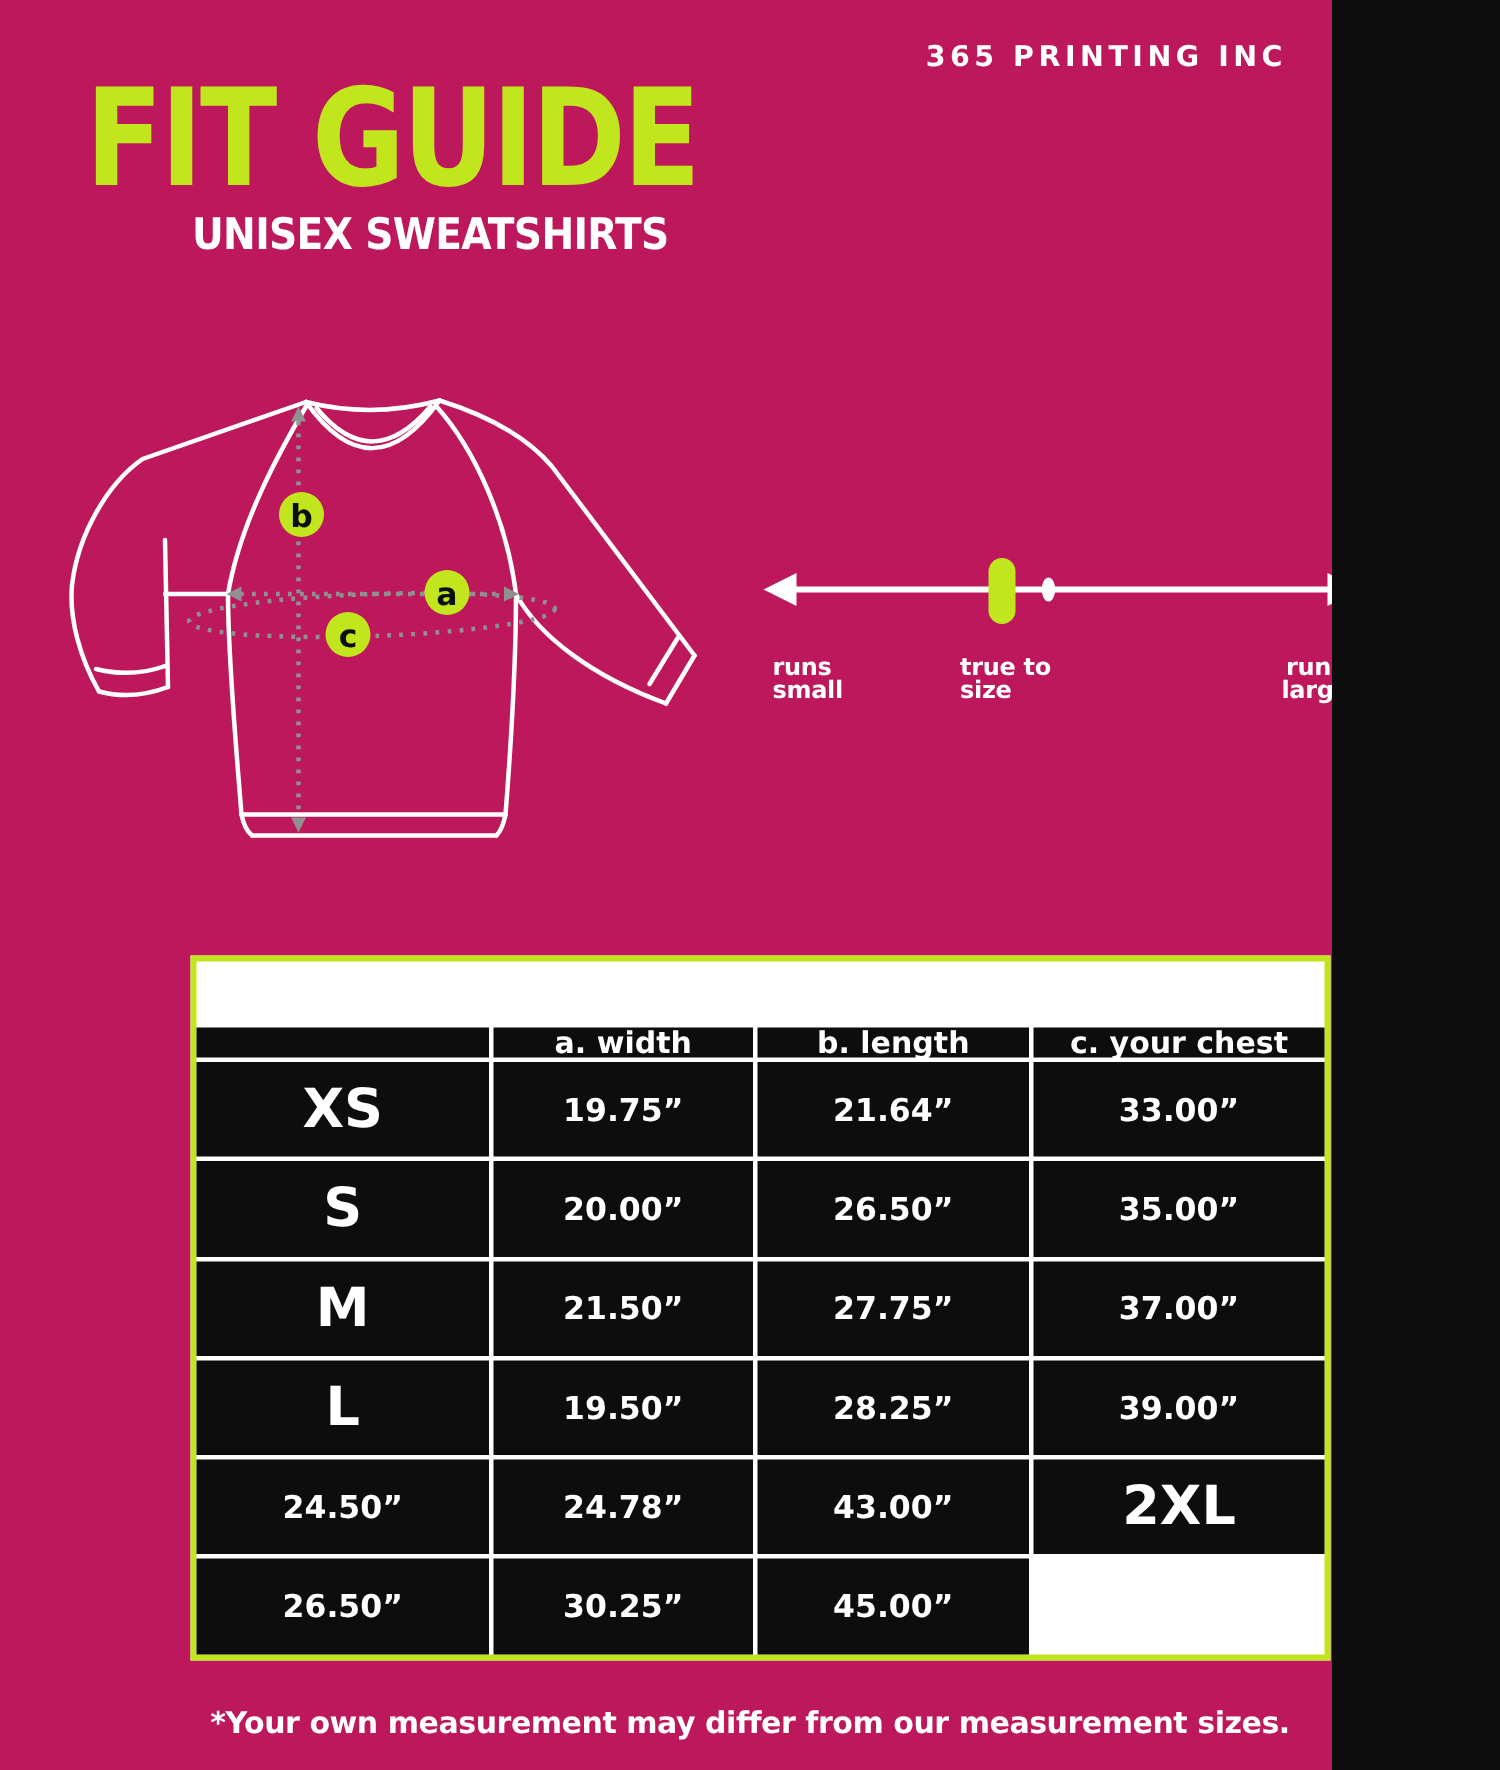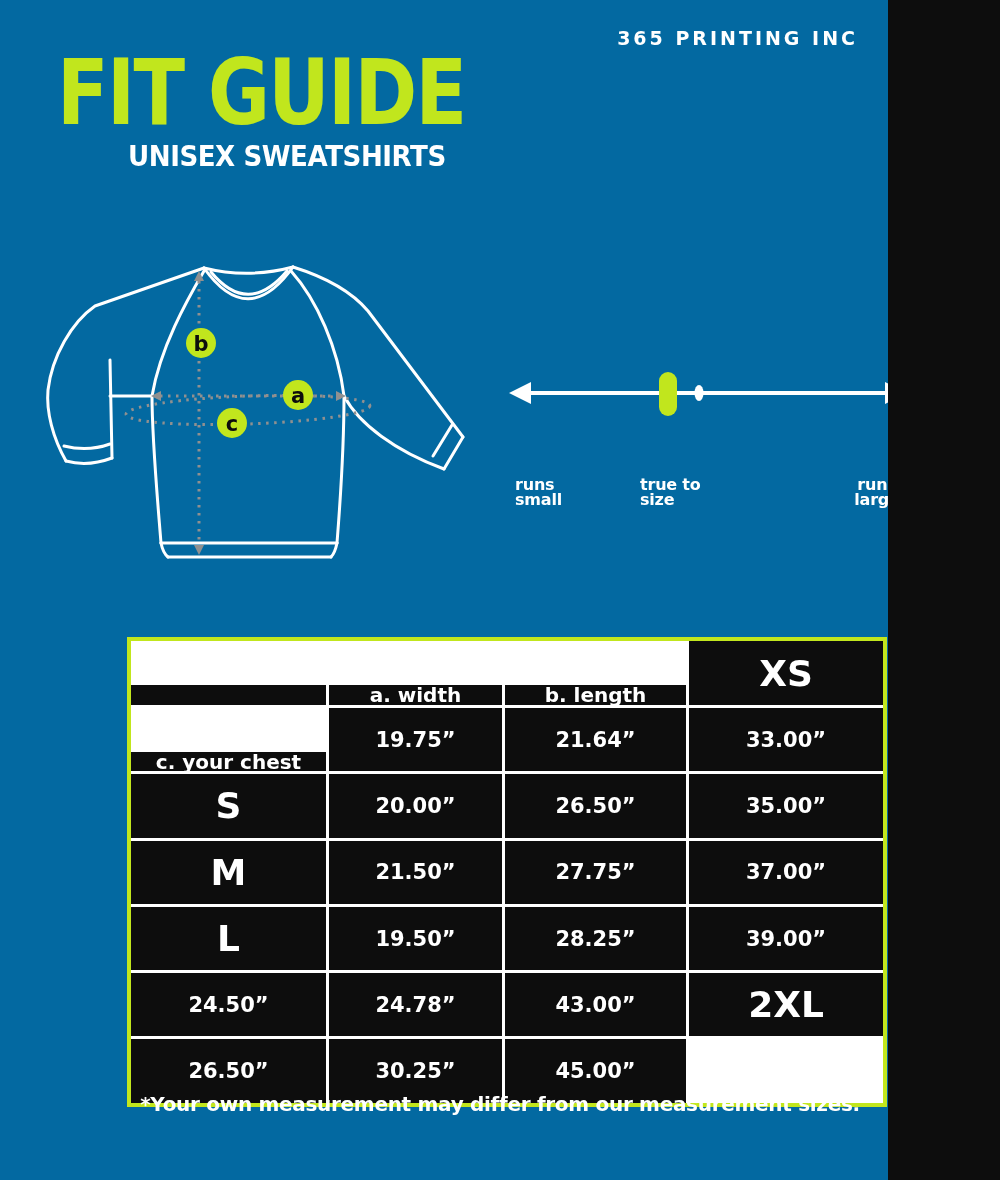--- a/index.html
+++ b/index.html
@@ -1,18 +1,18 @@
 <!DOCTYPE html>
 <html><head>
 <meta charset="utf-8">
 <style>
   html,body { margin:0; padding:0; background:#0d0d0d; }
   .page {
     position:relative; width:888px; height:1180px;
-    background:#0369a1; overflow:hidden;
+    background:#be185d; overflow:hidden;
     font-family:"DejaVu Sans", sans-serif; color:#ffffff;
   }
   .brand {
     position:absolute; top:27px; right:30px;
     font-size:19px; font-weight:bold; letter-spacing:3px;
     white-space:nowrap;
   }
   .title {
     position:absolute; left:57px; top:48px; margin:0;
     font-size:90px; font-weight:bold; line-height:1;
@@ -23,21 +23,21 @@
   .subtitle {
     position:absolute; left:128px; top:139px;
     font-size:29px; font-weight:bold; letter-spacing:-0.5px;
     transform:scaleX(0.9); transform-origin:left top;
     white-space:nowrap;
   }
   .shirt-svg { position:absolute; left:40px; top:245px; }
   .scale-svg { position:absolute; left:500px; top:358px; }
   .scale-label {
     position:absolute; font-size:16px; font-weight:bold;
-    line-height:15px; letter-spacing:-0.2px;margin-top:40px;
+    line-height:15px; letter-spacing:-0.2px;
   }
   .scale-label.left   { left:515px; top:437px; width:90px;  text-align:left; }
   .scale-label.center { left:640px; top:437px; width:132px; text-align:left; }
   .scale-label.right  { left:831px; top:437px; width:92px;  text-align:center; }
   .size-table {
     position:absolute; left:127px; top:637px;
     display:grid;
     grid-template-columns:195px 173px 181px 194px;
     grid-template-rows:64px repeat(6, 63.3px);
     gap:3px; background:#ffffff;
@@ -45,21 +45,21 @@
   }
   .cell {
     background:#0d0d0d; display:flex;
     align-items:center; justify-content:center;
     white-space:nowrap;
   }
   .cell.th   { font-size:20px; font-weight:bold;margin-top:44px; }
   .cell.size { font-size:36px; font-weight:bold; }
   .cell.val  { font-size:21px; font-weight:bold; }
   .footnote {
-    position:absolute; left:0; top:1092px; width:1000px;
+    position:absolute; left:0; top:1136px; width:1000px;
     text-align:center; font-size:20px; font-weight:bold;
     letter-spacing:-0.3px;
   }
   .marker-letter {
     font-family:"DejaVu Sans", sans-serif;
     font-weight:bold; font-size:21px;
     fill:#0d0d0d; text-anchor:middle;
   }
 </style>
 </head>
@@ -143,23 +143,23 @@
   </div>
   <div class="scale-label right">
     <div>runs</div>
     <div>large</div>
   </div>
 
   <div class="size-table">
     <div class="cell th"></div>
     <div class="cell th">a. width</div>
     <div class="cell th">b. length</div>
+    <div class="cell th">c. your chest</div>
+
     <div class="cell size">XS</div>
-
-    <div class="cell th">c. your chest</div>
     <div class="cell val">19.75”</div>
     <div class="cell val">21.64”</div>
     <div class="cell val">33.00”</div>
 
     <div class="cell size">S</div>
     <div class="cell val">20.00”</div>
     <div class="cell val">26.50”</div>
     <div class="cell val">35.00”</div>
 
     <div class="cell size">M</div>

